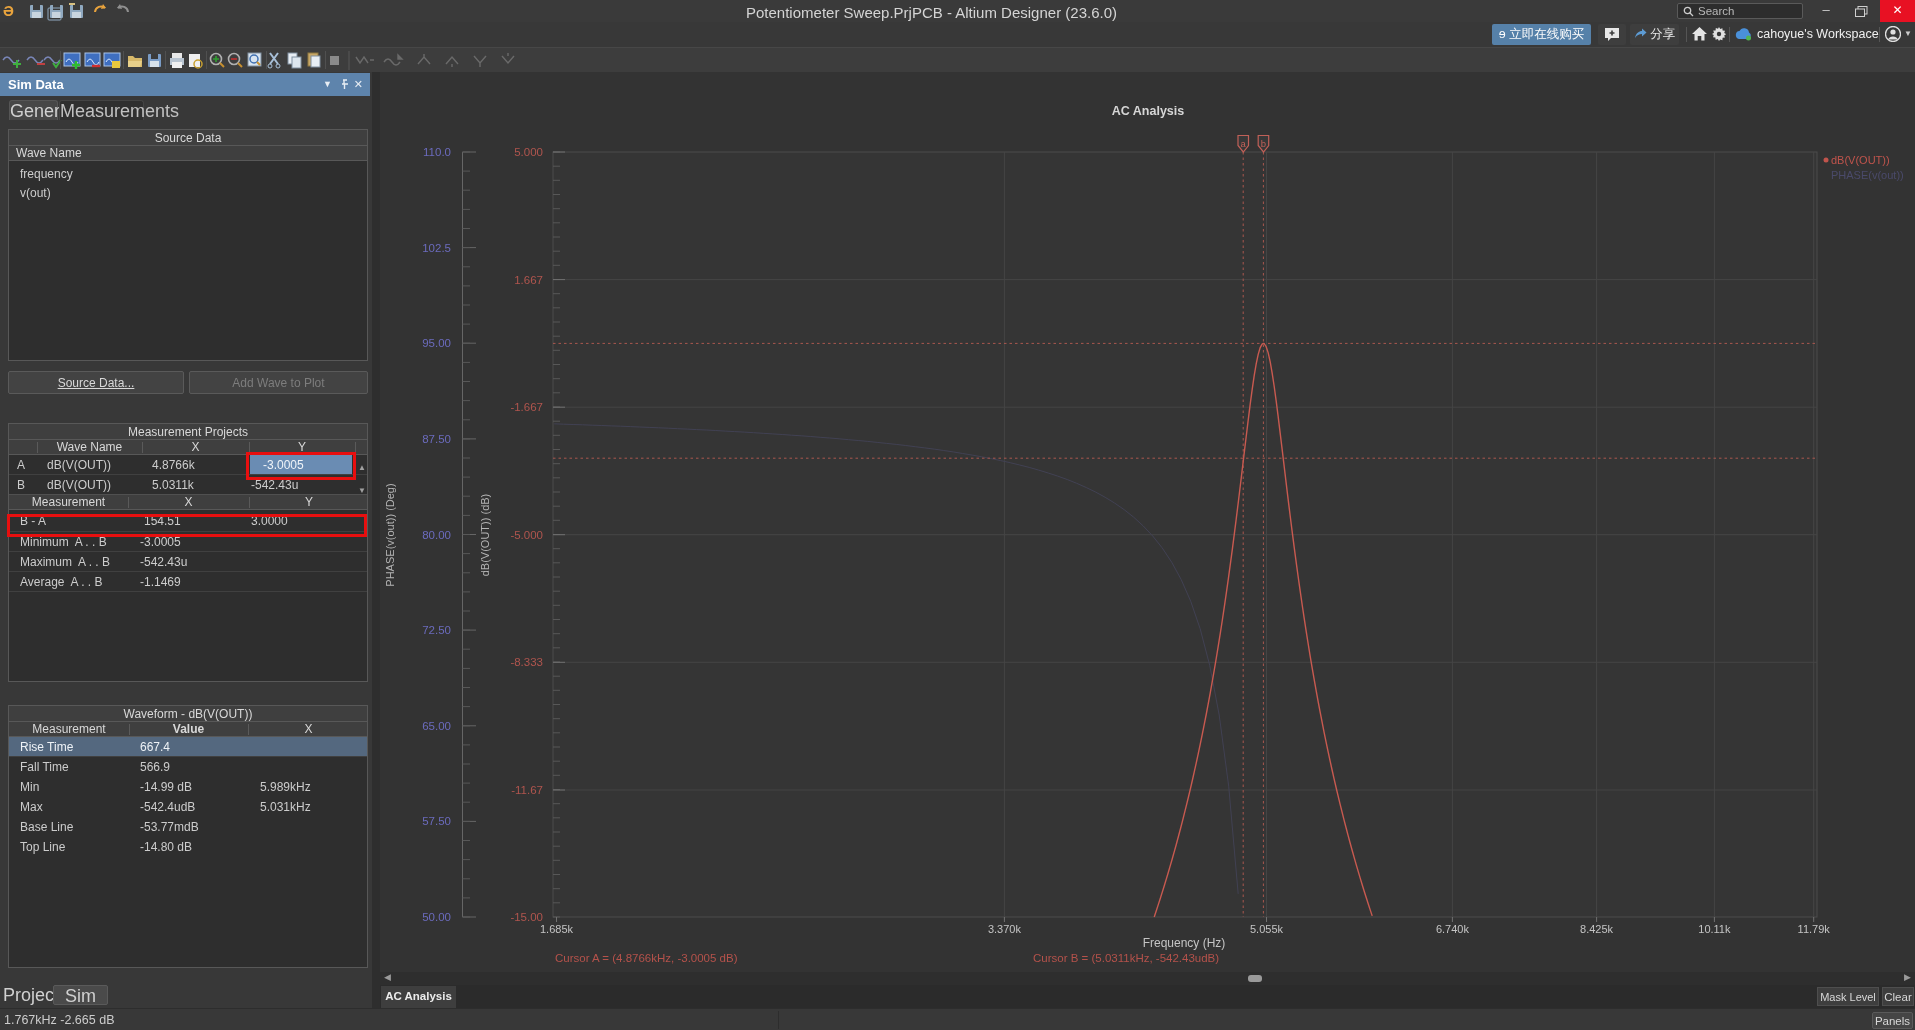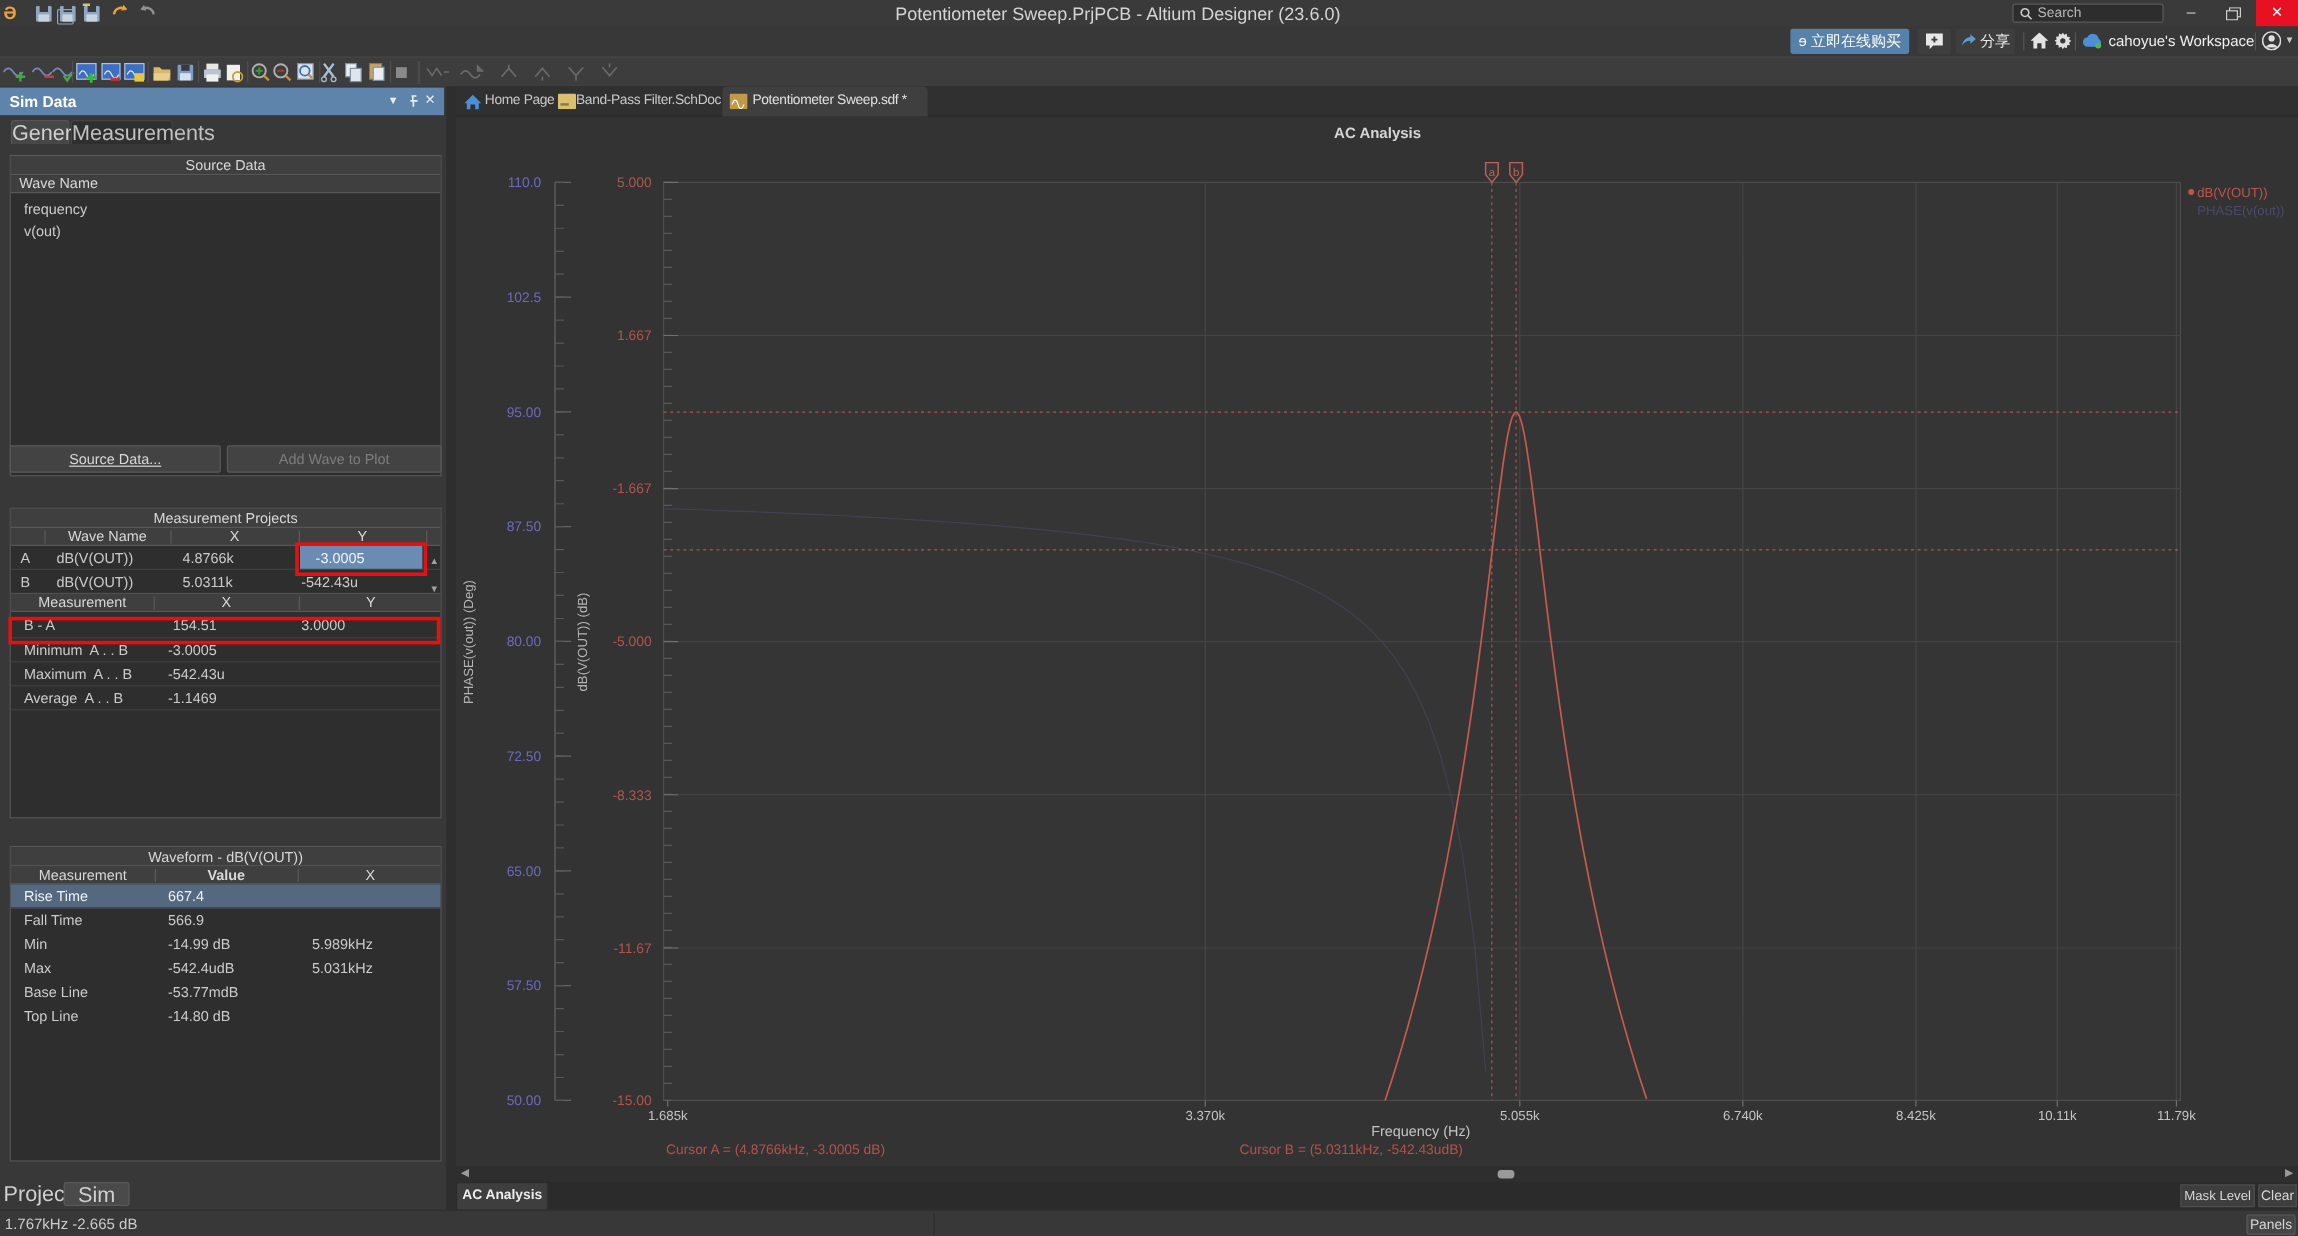--- a/index.html
+++ b/index.html
@@ -176,21 +176,21 @@
   <div id="simhdr">Sim Data
     <span style="position:absolute;right:38px;top:0;font-weight:normal;font-size:9px;color:#e8eef4;">▼</span>
     <svg style="position:absolute;right:20px;top:6px;" width="11" height="11" viewBox="0 0 11 11">
         <path d="M4 1h4M5 1v4M3 5h6M5.5 5v5" stroke="#e8eef4" stroke-width="1.4" fill="none"></path>
       </svg>
     <span style="position:absolute;right:7px;top:0;font-weight:normal;font-size:11px;color:#e8eef4;">✕</span>
   </div>
   <div class="ptab" style="left:9px;top:28px;width:49px;height:20px;line-height:20px;background:#474747;border:1px solid #565656;border-bottom:none;">General</div>
   <div class="ptab" style="left:59px;top:28px;width:85px;height:20px;line-height:20px;background:#2f2f2f;border:1px solid #444;border-bottom:none;color:#c0c0c0;">Measurements</div>
 
-  <div class="tbl" style="top:57px;height:268px;">
+  <div class="tbl" style="top:57px;height:232px;">
     <div class="tblhdr">Source Data</div>
     <div class="colhdr" style="text-align:left;padding-left:7px;">Wave Name</div>
     <div class="row" style="height:22px;line-height:26px;padding-left:11px;">frequency</div>
     <div class="row" style="height:20px;padding-left:11px;">v(out)</div>
   </div>
   <div class="btn" style="left:8px;top:299px;width:176px;height:23px;line-height:22px;text-decoration:underline;">Source Data...</div>
   <div class="btn" style="left:189px;top:299px;width:179px;height:23px;line-height:22px;color:#7d7d7d;">Add Wave to Plot</div>
 
   <div class="tbl" style="top:351px;height:259px;">
     <div class="tblhdr">Measurement Projects</div>
@@ -282,39 +282,20 @@
         <span class="cc" style="left:131px;">-14.80 dB</span>
       </div>
   </div>
 
   <div class="ptab" style="left:3px;top:913px;width:44px;height:20px;line-height:20px;">Projects</div>
   <div class="ptab" style="left:53px;top:913px;width:55px;height:20px;line-height:20px;background:#4a4a4a;border:1px solid #5a5a5a;border-radius:2px;">Sim Data</div>
 </div>
 <div class="abs" style="left:372px;top:72px;width:8px;height:936px;background:#2e2e2e;"></div>
 
 <div id="chart">
-  <div id="doctabs">
-  
-  <svg class="abs" style="left:6px;top:5px" width="16" height="16" viewBox="0 0 16 16">
-        <path d="M8 2 L15 9 H13 V14 H10 V10 H6 V14 H3 V9 H1 Z" fill="#4a90d9"></path>
-      </svg>
-  <div class="dtab" style="left:24px;">Home Page</div>
-  <rect></rect>
-  <svg class="abs" style="left:85px;top:6px" width="15" height="13" viewBox="0 0 15 13">
-        <rect width="15" height="13" rx="1" fill="#d8c070"></rect>
-        <rect x="2" y="8" width="7" height="2" fill="#8a7a40"></rect>
-      </svg>
-  <div class="dtab" style="left:100px;">Band-Pass Filter.SchDoc</div>
-  <div class="abs" style="left:222px;top:0;width:171px;height:25px;background:#3f3f3f;border-radius:4px 4px 0 0;"></div>
-  <svg class="abs" style="left:228px;top:6px" width="15" height="13" viewBox="0 0 15 13">
-        <rect width="15" height="13" rx="1" fill="#c09a48"></rect>
-        <path d="M2 9 q3 -7 5 0 t5 0" stroke="#fff" fill="none"></path>
-      </svg>
-  <div class="dtab" style="left:247px;color:#e0e0e0;">Potentiometer Sweep.sdf *</div>
-</div>
 
   <svg class="abs" style="left:0;top:25px;" width="1535" height="911" viewBox="380 97 1535 911">
     <text x="1148" y="115" text-anchor="middle" font-size="12.5" font-weight="bold" fill="#d6d6d6">AC Analysis</text>
 
     <rect x="553" y="152" width="1264" height="765" fill="#353535" stroke="#4d4d4d"></rect>
     <g stroke="#454545" stroke-width="1">
       <path d="M553 279.6H1817 M553 407.2H1817 M553 534.7H1817 M553 662.3H1817 M553 790H1817"></path>
       <path d="M1004.4 152V917 M1266.5 152V917 M1452.4 152V917 M1596.6 152V917 M1714.4 152V917 M1813.7 152V917"></path>
     </g>
 

